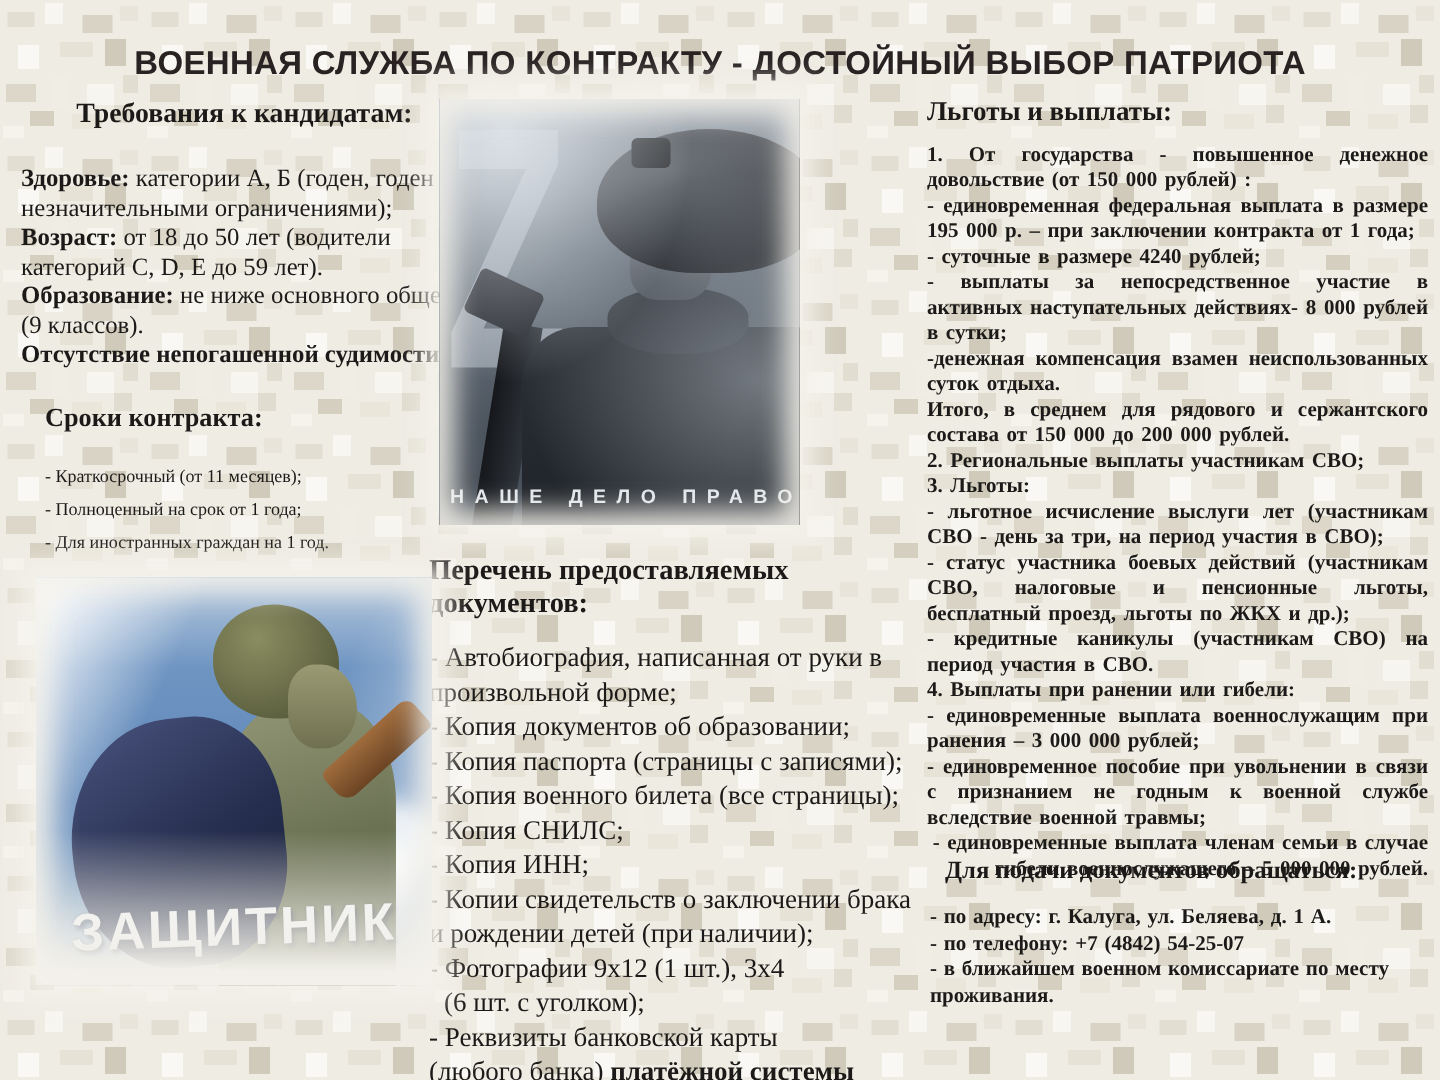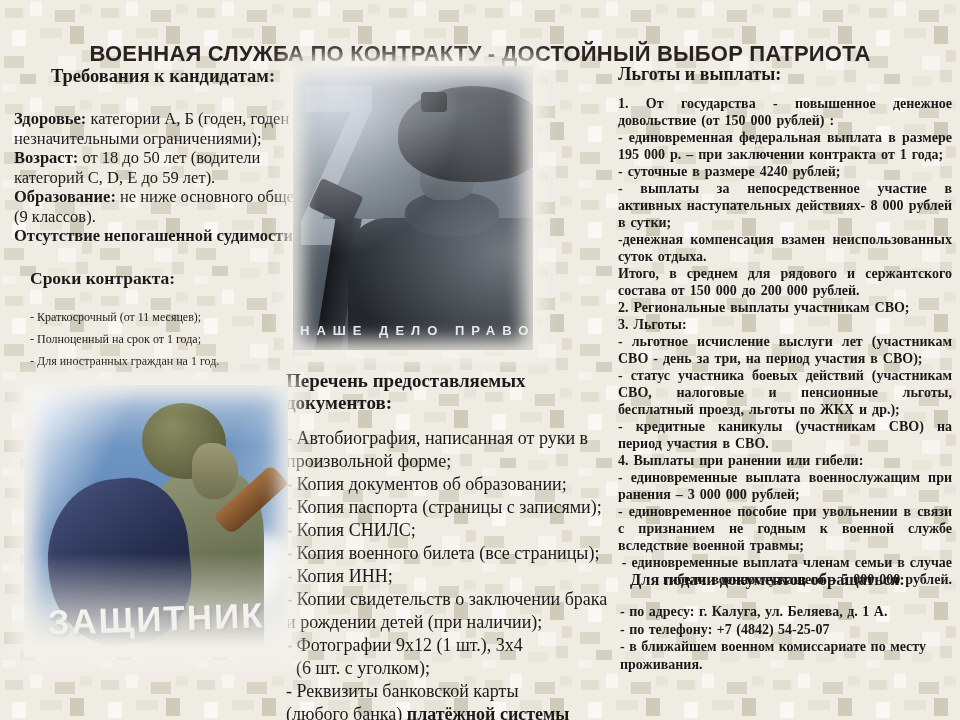--- a/index.html
+++ b/index.html
@@ -5,21 +5,21 @@
   html,body{margin:0;padding:0;}
   body{
     width:960px;height:720px;position:relative;overflow:hidden;
     font-family:"Liberation Serif", serif;color:#1c1a18;
     background:#efece4;
   }
   .camo{position:absolute;inset:0;z-index:0;}
   .page{position:absolute;inset:0;z-index:1;}
 
   .title{
-    position:absolute;left:0;right:0;top:24px;margin:16px;text-align:center;
+    position:absolute;left:0;right:0;top:24px;margin:4px;text-align:center;
     font-family:"Liberation Sans",sans-serif;font-weight:700;font-size:22px;line-height:28px;
     letter-spacing:.2px;color:#282222;
   }
 
   section{position:absolute;}
   .h{font-weight:700;}
   .tl span{white-space:pre-wrap;}
   .bb{font-weight:700;}
   .ind{padding-left:10px;}
 
@@ -163,22 +163,22 @@
     <div class="zfog"></div>
     <figcaption class="slogan">НАШЕ ДЕЛО ПРАВОЕ</figcaption>
   </figure>
 
   <section class="docs">
     <div class="h">Перечень предоставляемых документов:</div>
     <div>
         <div class="tl"><span>- Автобиография, написанная от руки в произвольной форме;</span></div>
         <div class="tl"><span>- Копия документов об образовании;</span></div>
         <div class="tl"><span>- Копия паспорта (страницы с записями);</span></div>
+        <div class="tl"><span>- Копия военного билета (все страницы);</span></div>
         <div class="tl"><span>- Копия СНИЛС;</span></div>
-        <div class="tl"><span>- Копия военного билета (все страницы);</span></div>
         <div class="tl"><span>- Копия ИНН;</span></div>
         <div class="tl"><span>- Копии свидетельств о заключении брака и рождении детей (при наличии);</span></div>
         <div class="tl"><span>- Фотографии 9х12 (1 шт.), 3х4</span></div>
         <div class="tl ind"><span>(6 шт. с уголком);</span></div>
         <div class="tl"><span>- Реквизиты банковской карты</span></div>
         <div class="tl"><span>(любого банка) </span><span class="bb">платёжной системы «МИР»;</span></div>
       </div>
   </section>
 
   <figure class="defposter">

